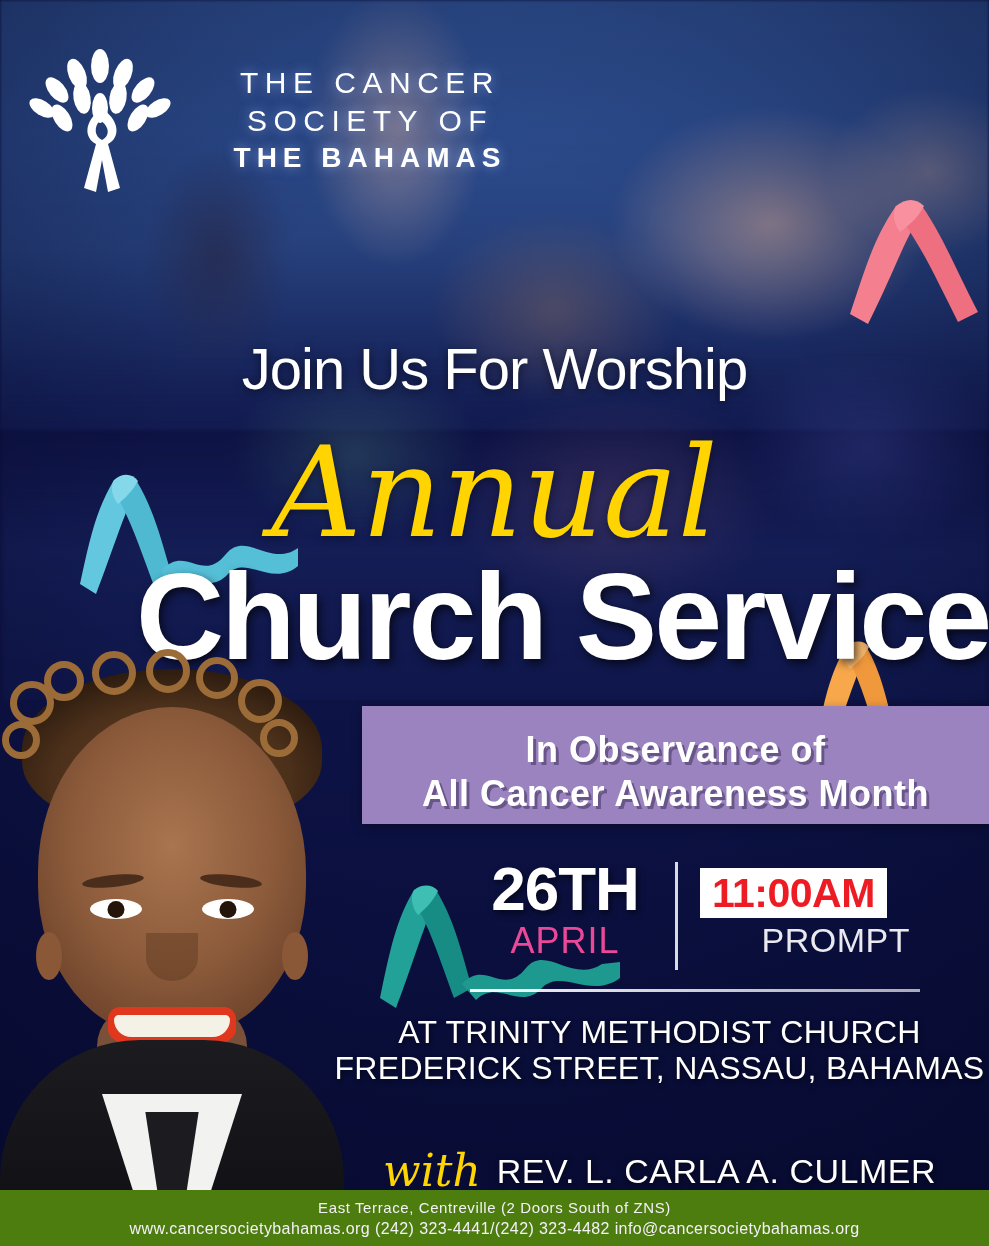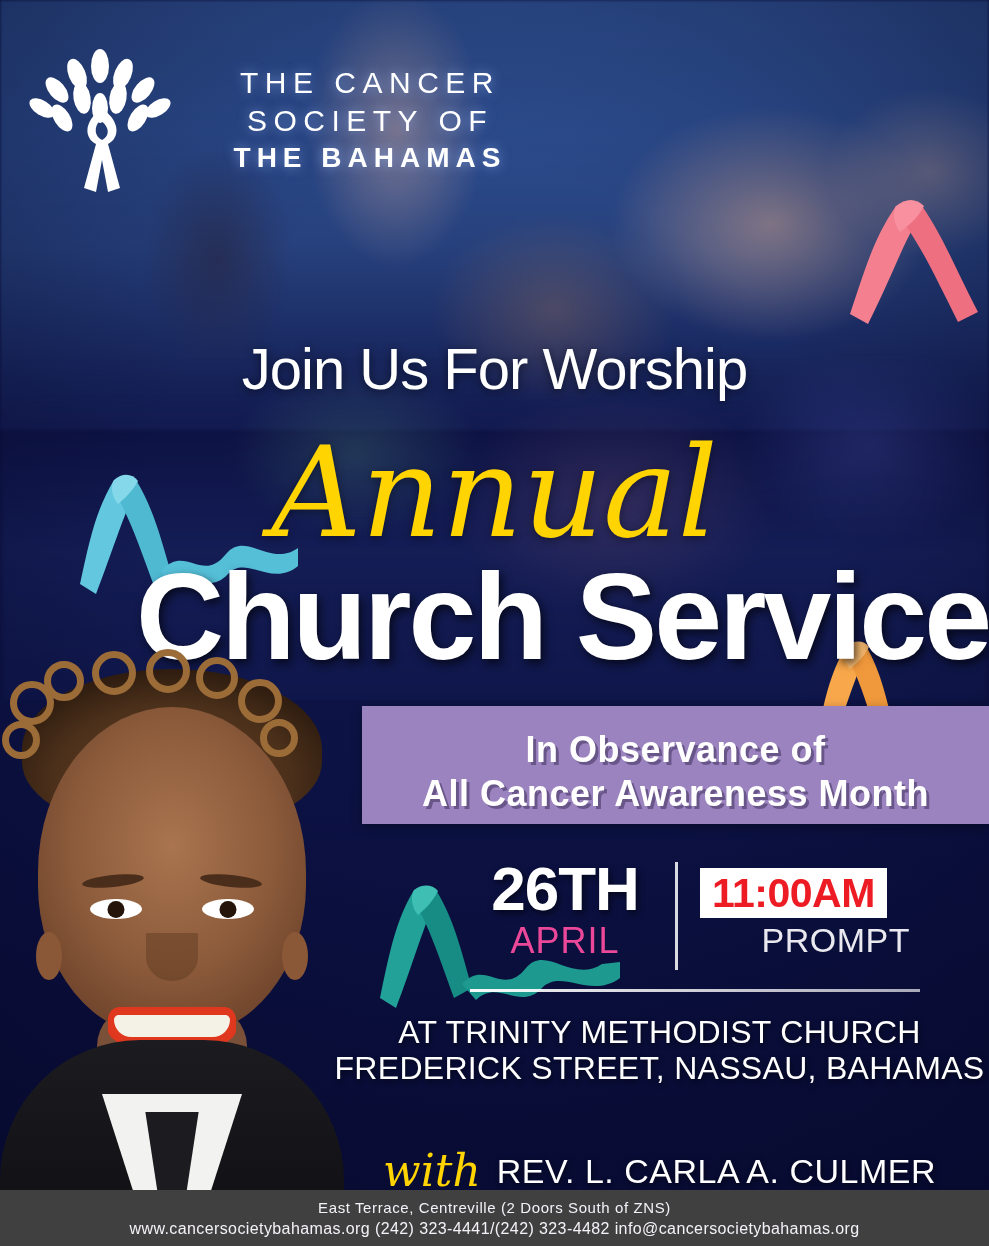--- a/index.html
+++ b/index.html
@@ -198,21 +198,21 @@
   }
   .rev-name{
     color:#ffffff;font-size:34px;line-height:40px;font-weight:400;letter-spacing:.5px;
     text-shadow:1px 2px 5px rgba(0,0,0,.55);
     text-align:center;
   }
 
   
   .footer{
     position:absolute;left:0;bottom:0;width:989px;height:56px;
-    background:#404040;
+    background:#4d7c0f;
     display:flex;flex-direction:column;align-items:center;justify-content:center;
   }
   .f1{color:#f4f1f8;font-size:15px;line-height:20px;letter-spacing:.6px;}
   .f2{color:#f4f1f8;font-size:16px;line-height:21px;letter-spacing:.4px;}
 </style>
 </head>
 <body>
 
 <div id="flyer">
 

